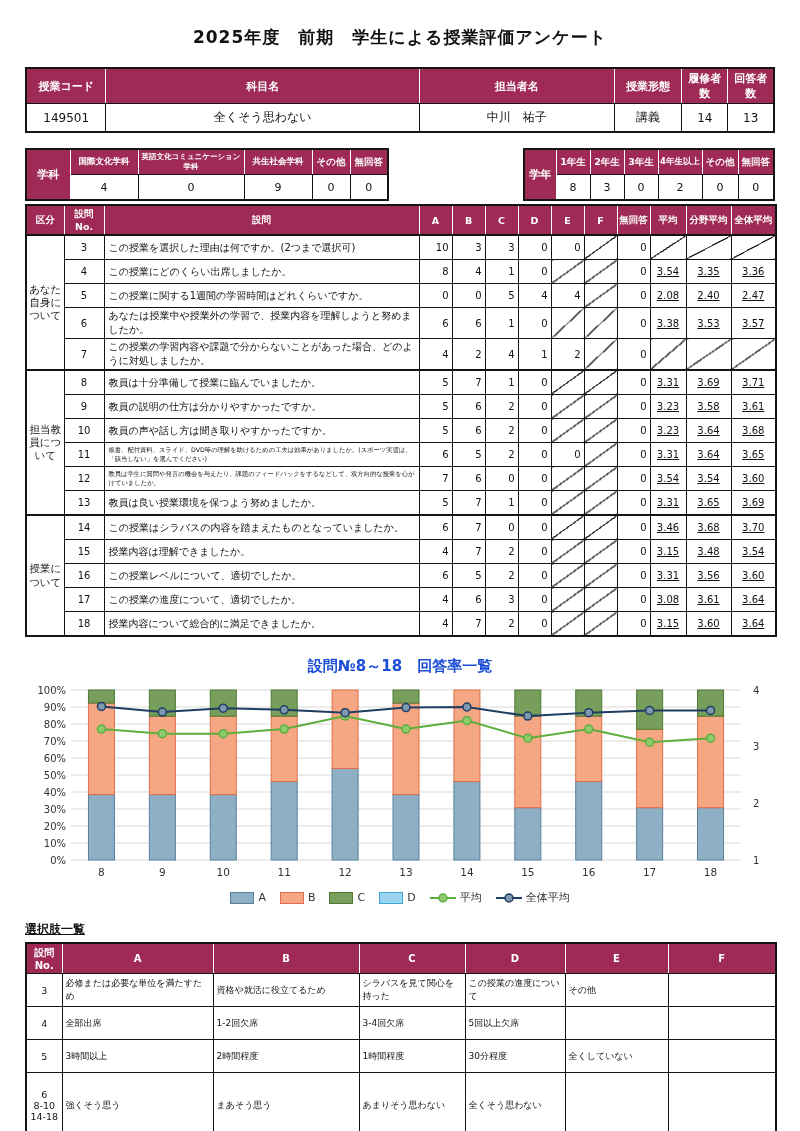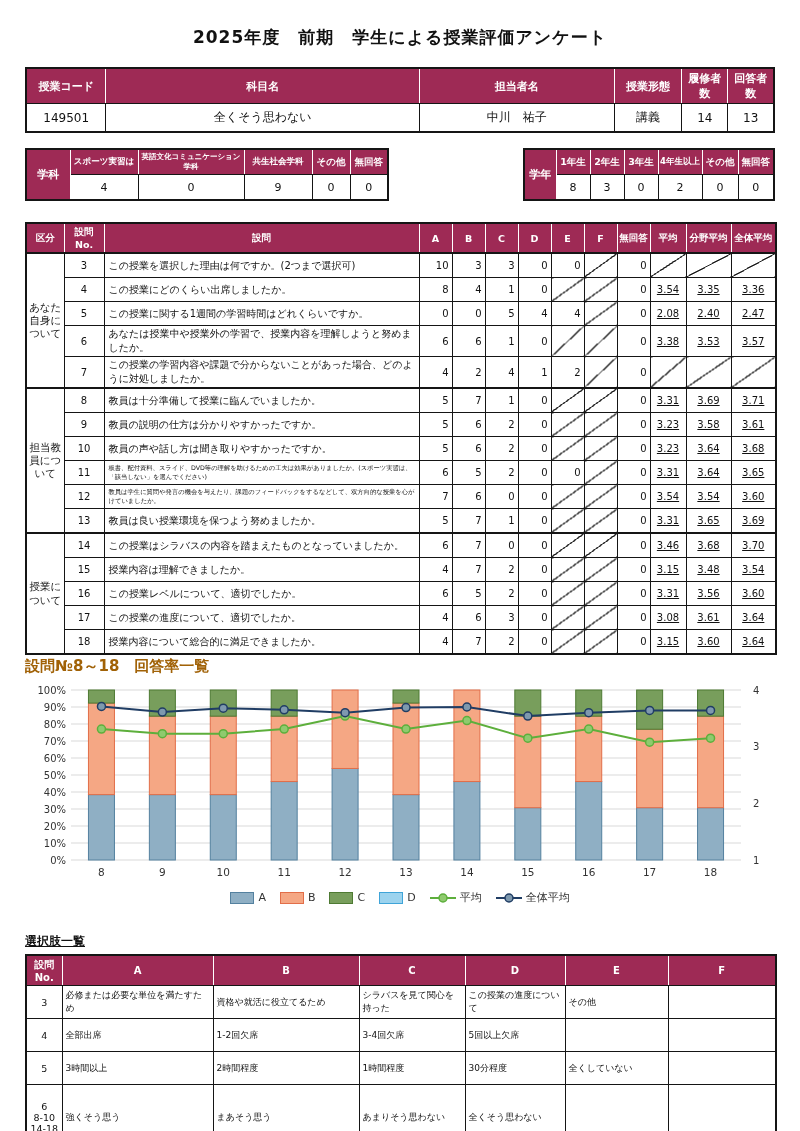--- a/index.html
+++ b/index.html
@@ -19,41 +19,41 @@
   .course td{text-align:center;font-size:12px;height:25px;}
 
   
   .minirow{display:flex;justify-content:space-between;margin-top:15px;}
   .mini th{font-size:9.5px;height:20px;}
   .mini th.sm{font-size:7.5px;}
   .mini th.md{font-size:8.5px;}
   .mini td{text-align:center;font-size:11px;height:22px;}
 
   
-  .survey{width:750px;margin-top:21px;padding-left:28px;}
+  .survey{width:750px;margin-top:3px;padding-left:28px;}
   .survey th{font-size:9.5px;height:17px;}
   .survey td{height:21px;font-size:10px;}
   .survey td.cat{text-align:center;font-size:10.5px;line-height:1.25;padding:0;}
   .survey td.no{text-align:center;font-size:10px;}
   .survey td.q{padding-left:4px;}
   .survey td.q.small{font-size:6.3px;}
   .survey td.num{text-align:right;padding-right:3px;font-size:10px;}
   .survey td.avg{text-align:center;font-size:10px;text-decoration:underline;}
   .survey tr.gtop td{border-top:2px solid #151515;}
   .diag{background-image:linear-gradient(to bottom right,transparent calc(50% - 0.6px),#222 calc(50% - 0.6px) calc(50% + 0.6px),transparent calc(50% + 0.6px));}
 
   
-  .chart-title{text-align:left;font-size:15px;font-weight:600;margin-top:2px;color:#a16207;}
+  .chart-title{text-align:center;font-size:15px;font-weight:600;margin-top:20px;color:#1d4ed8;}
   .chart-wrap{margin-top:6px;}
   .legend{display:flex;justify-content:center;align-items:center;gap:14px;margin-top:2px;font-size:11px;color:#333;}
   .legend .item{display:flex;align-items:center;gap:4px;}
   .legend .sw{display:inline-block;width:22px;height:10px;border:1px solid #000;}
 
   
-  .choices-title{font-size:12px;font-weight:bold;margin-top:28px;text-decoration:underline;}
+  .choices-title{font-size:12px;font-weight:bold;margin-top:16px;text-decoration:underline;}
   .choices{width:750px;margin-top:4px;}
   .choices th{font-size:10px;height:16px;}
   .choices td{font-size:9px;vertical-align:middle;padding:1px 3px;}
   .choices td.no{text-align:center;white-space:pre-line;font-size:9.5px;}
   .choices tr.h30 td{height:30px;}
   .choices tr.h62 td{height:62px;}
 </style>
 </head>
 <body>
 
@@ -98,21 +98,21 @@
           <col style="width:44px">
           <col style="width:68px">
           <col style="width:106px">
           <col style="width:68px">
           <col style="width:38px">
           <col style="width:38px">
         </colgroup>
       <tbody>
         <tr>
           <td class="hlabel" rowspan="2">学科</td>
-        <th class="md">スポーツ実習は</th>
+        <th class="md">国際文化学科</th>
             <th class="sm">英語文化コミュニケーション学科</th>
             <th class="md">共生社会学科</th>
             <th>その他</th>
             <th>無回答</th>
           </tr>
         <tr>
             <td>4</td>
             <td>0</td>
             <td>9</td>
             <td>0</td>

